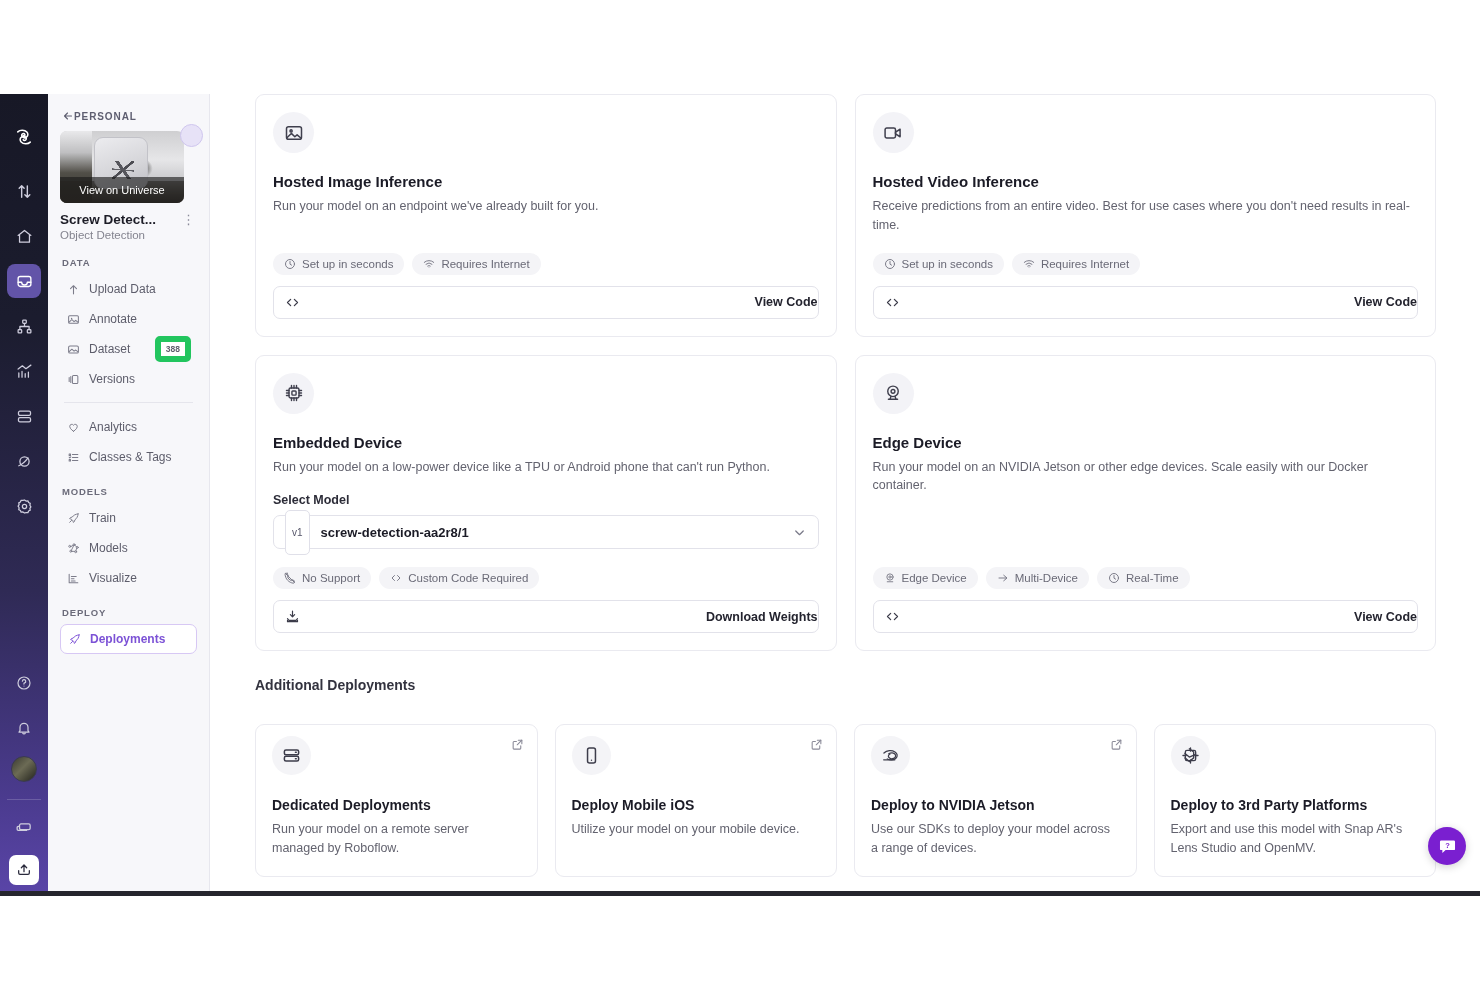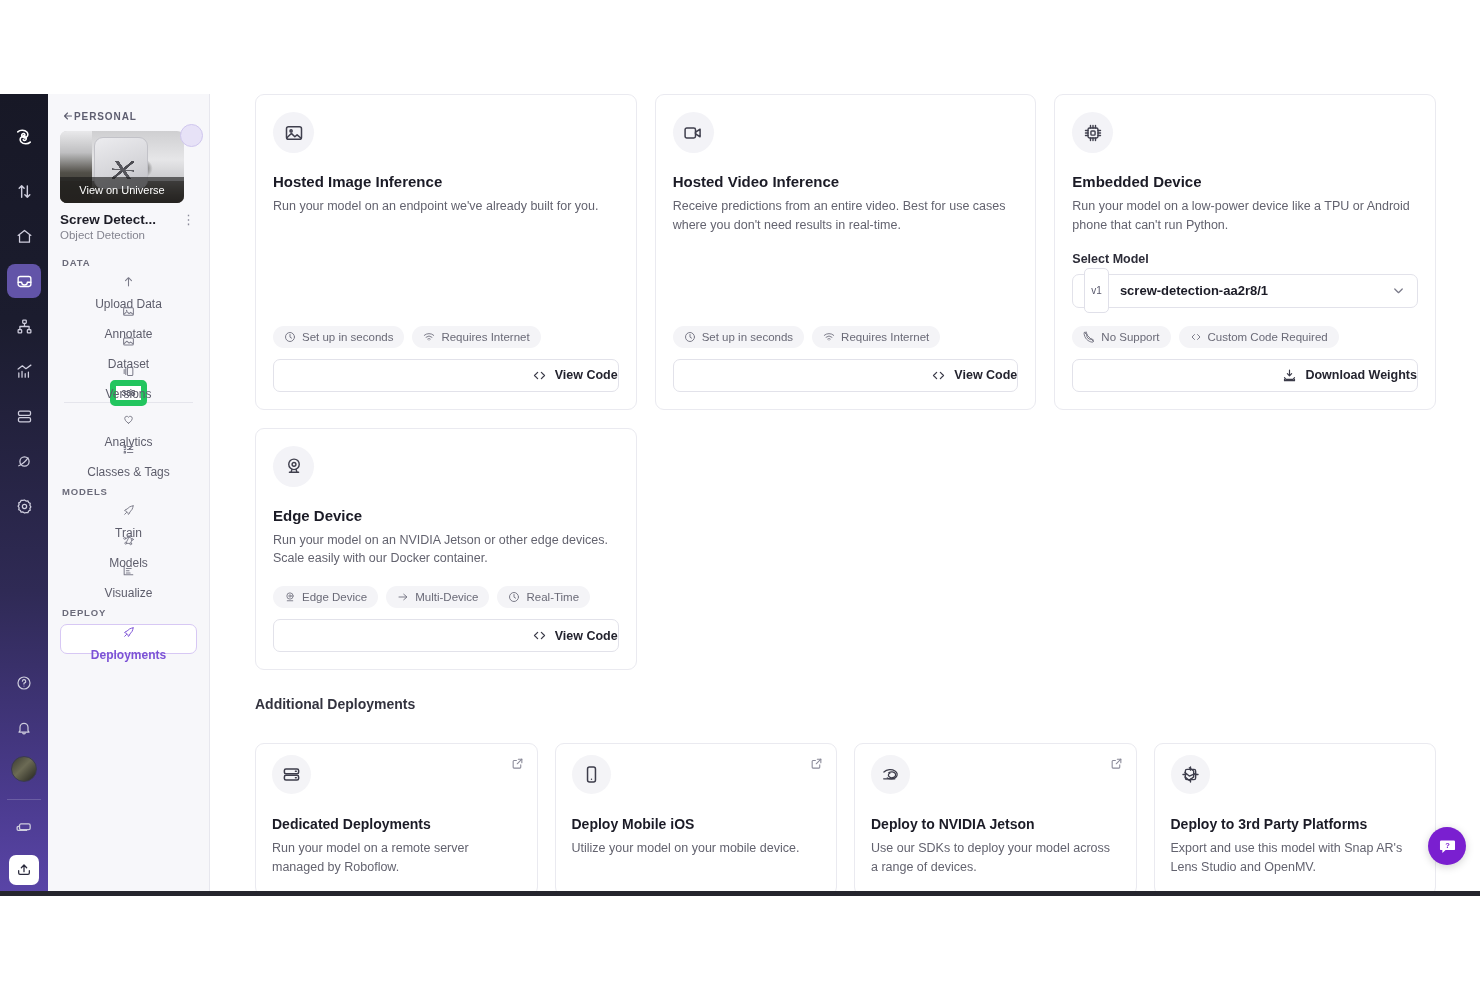--- a/index.html
+++ b/index.html
@@ -101,42 +101,42 @@
     background: #e7e2f7; border: 1px solid #cfc6ee;
   }
   .proj-title-row { display: flex; align-items: center; justify-content: space-between; }
   .proj-title { font-size: 13.5px; font-weight: 700; color: #1d1d27; }
   .proj-kebab { color: #8a8a99; font-size: 13px; cursor: pointer; padding: 0 2px; }
   .proj-sub { font-size: 11.5px; color: #84848f; margin-top: 2px; margin-bottom: 16px; }
   .sb-group { font-size: 9.5px; font-weight: 700; letter-spacing: .09em; color: #6b6b7a; margin: 0 0 6px 2px; }
   .sb-item {
     display: flex; align-items: center; gap: 9px;
     height: 30px; padding: 0 6px; border-radius: 7px;
-    font-size: 12px; color: #5d5d6b; cursor: pointer; flex-direction: column;
+    font-size: 12px; color: #5d5d6b; cursor: pointer;
   }
   .sb-item .ico { width: 14px; height: 14px; display: flex; align-items: center; justify-content: center; color: #7c7c8a; flex: none; }
   .sb-item .lbl { flex: 1 1 auto; }
   .sb-badge {
     font-size: 8.5px; font-weight: 700; color: #5f5f6d;
     background: #ffffff; border: 6px solid #22c55e;
     border-radius: 5px; padding: 2px 5px;
   }
   .sb-sep { height: 1px; background: #e5e5ec; margin: 8px 4px 9px; }
   .sb-item.active {
     color: #7c52d6; border: 1px solid #d7c8f4; background: #ffffff; font-weight: 600;
   }
   .sb-item.active .ico { color: #7c52d6; }
   .sb-gap { height: 14px; }
 
   
   #main {
     position: absolute; left: 211px; top: 0; right: 0; bottom: 0;
     background: #ffffff; padding: 0 44px 0 44px; overflow: hidden;
   }
-  .grid2 { display: grid; grid-template-columns: 1fr 1fr 1fr; gap: 18px; }
+  .grid2 { display: grid; grid-template-columns: 1fr 1fr; gap: 18px; }
   .card {
     background: #ffffff; border: 1px solid #eaeaf0; border-radius: 9px;
     padding: 17px 17px 17px 17px; display: flex; flex-direction: column;
   }
   .card-icon {
     width: 41px; height: 41px; border-radius: 50%;
     background: #f3f3f7; display: flex; align-items: center; justify-content: center;
     color: #3f3f4d; margin-bottom: 20px;
   }
   .card-title { font-size: 15px; font-weight: 700; color: #1b1b26; margin-bottom: 7px; }
@@ -144,21 +144,21 @@
   .card-grow { flex: 1 1 auto; }
   .chips { display: flex; flex-wrap: wrap; gap: 8px; margin: 18px 0 11px; }
   .chip {
     display: inline-flex; align-items: center; gap: 6px;
     background: #f4f4f7; border-radius: 14px; padding: 5px 11px;
     font-size: 11.5px; color: #6a6a77;
   }
   .chip .ico { width: 12px; height: 12px; display: flex; align-items: center; justify-content: center; color: #7d7d8a; }
   .btn-outline {
     height: 33px; border: 1px solid #e2e2ea; border-radius: 7px;
-    background: #fff; display: flex; align-items: center; justify-content: flex-end; gap: 8px;
+    background: #fff; display: flex; align-items: center; justify-content: space-between; gap: 8px;
     font-size: 12.5px; font-weight: 600; color: #24242f; cursor: pointer; padding-left: 11px;
   }
   .btn-outline .ico { color: #3b3b49; display: flex; align-items: center; }
   .field-label { font-size: 12.5px; font-weight: 600; color: #2c2c38; margin-bottom: 8px; }
   .select {
     height: 34px; border: 1px solid #e2e2ea; border-radius: 7px; background: #fff;
     display: flex; align-items: center; padding: 0 11px; gap: 11px; cursor: pointer;
   }
   .vbadge {
     font-size: 10px; color: #56566a; border: 1px solid #e0e0e9;

